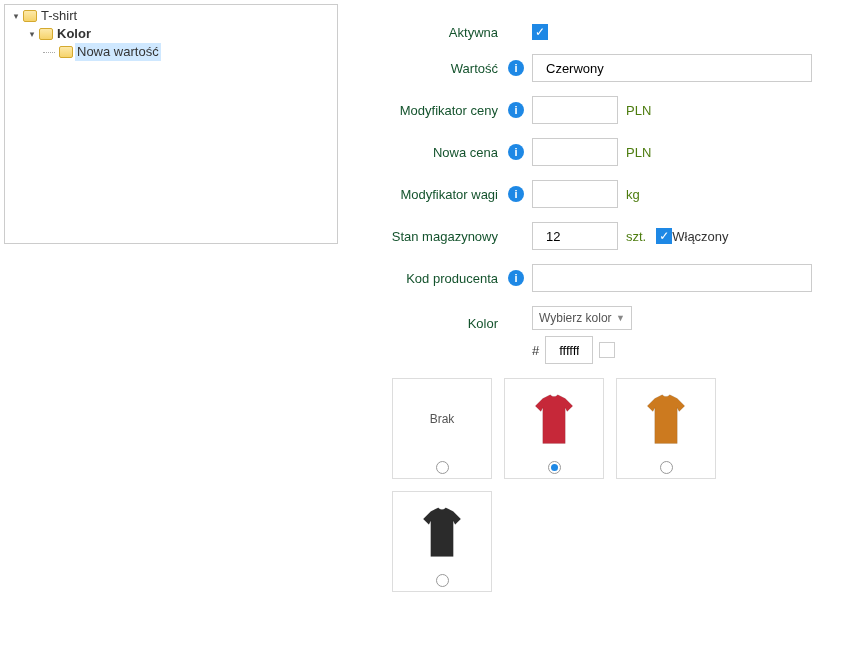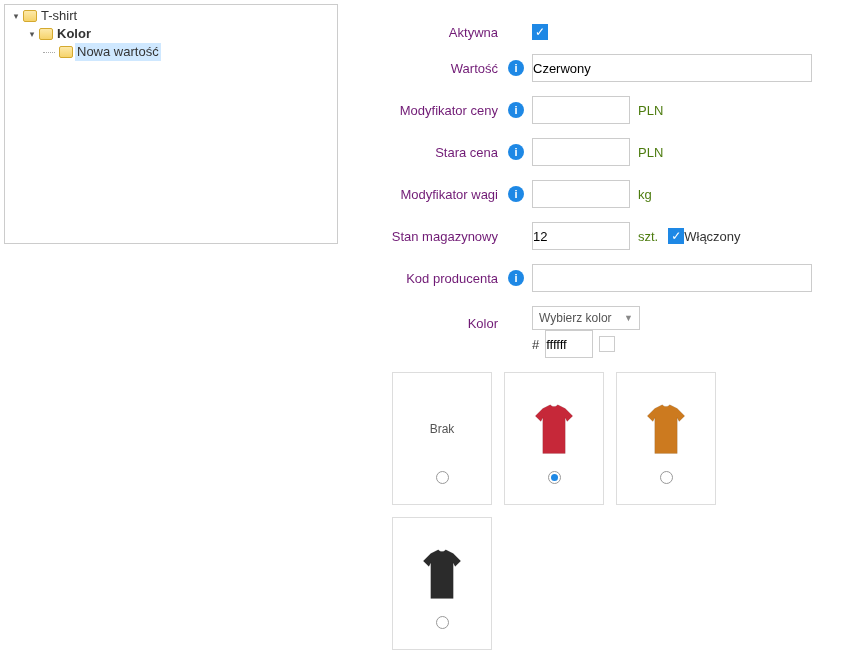--- a/index.html
+++ b/index.html
@@ -55,44 +55,44 @@
   .form-row {
     display: flex;
     align-items: center;
     margin-bottom: 14px;
   }
   .form-row.multi-line { align-items: flex-start; }
   .form-label {
     width: 140px;
     text-align: right;
     padding-right: 10px;
-    color: #701a75;
+    color: #14532d;
   }
   .info-icon {
     width: 16px; height: 16px;
     border-radius: 50%;
     background: #1e88e5;
     color: #fff;
     font-size: 11px;
     font-weight: bold;
     display: inline-flex;
     align-items: center;
     justify-content: center;
     margin-right: 8px;
     flex-shrink: 0;
   }
   .no-info { width: 16px; margin-right: 8px; flex-shrink:0; }
   input[type=text].txt, input.txt {
     border: 1px solid #ccc;
     height: 28px;
-    padding: 0 0;
+    padding: 0 13px;
     font-size: 13px;
   }
   .txt-wide { width: 280px; }
-  .txt-narrow { width: 98px; }
+  .txt-narrow { width: 86px; }
   .txt-small { width: 48px; }
   .unit { margin-left: 8px; color: #4d7c0f; }
 
   .checkbox {
     width: 16px; height: 16px;
     border: 1px solid #1e88e5;
     background: #1e88e5;
     display: inline-flex;
     align-items: center;
     justify-content: center;
@@ -101,48 +101,49 @@
   .checkbox.checked::after {
     content: "✓";
     color: #fff;
     font-size: 12px;
     line-height: 1;
   }
   .check-label { margin-left: 0; }
 
   .select-wrap {
     border: 1px solid #ccc;
-    width: 108px;
+    width: 100px;
     height: 24px;
     display: flex;
     align-items: center;
     justify-content: space-between;
     padding: 0 6px;
     font-size: 12px;
     color: #555;
     cursor: pointer;
+    margin-bottom: 6px;
   }
   .select-caret { font-size: 9px; color: #888; }
 
   .color-row { display:flex; align-items:center; gap:6px; }
   .swatch {
     width: 16px; height: 16px;
     border: 1px solid #ccc;
     background: #fff;
   }
 
   .image-grid {
     display: flex;
     flex-wrap: wrap;
     gap: 12px;
   }
   .image-card {
     width: 100px;
     border: 1px solid #ddd;
-    padding: 20px;
+    padding: 4px;
     display: flex;
     flex-direction: column;
     align-items: center;
   }
   .image-thumb {
     width: 92px;
     height: 72px;
     display: flex;
     align-items: center;
     justify-content: center;
@@ -222,21 +223,21 @@
     </div>
 
     <div class="form-row">
       <span class="form-label">Modyfikator ceny</span>
       <span class="info-icon">i</span>
       <input class="txt txt-narrow" value="" style="">
       <span class="unit">PLN</span>
     </div>
 
     <div class="form-row">
-      <span class="form-label">Stara cena</span>
+      <span class="form-label">Nowa cena</span>
       <span class="info-icon">i</span>
       <input class="txt txt-narrow" value="" style="">
       <span class="unit">PLN</span>
     </div>
 
     <div class="form-row">
       <span class="form-label">Modyfikator wagi</span>
       <span class="info-icon">i</span>
       <input class="txt txt-narrow" value="" style="">
       <span class="unit">kg</span>

